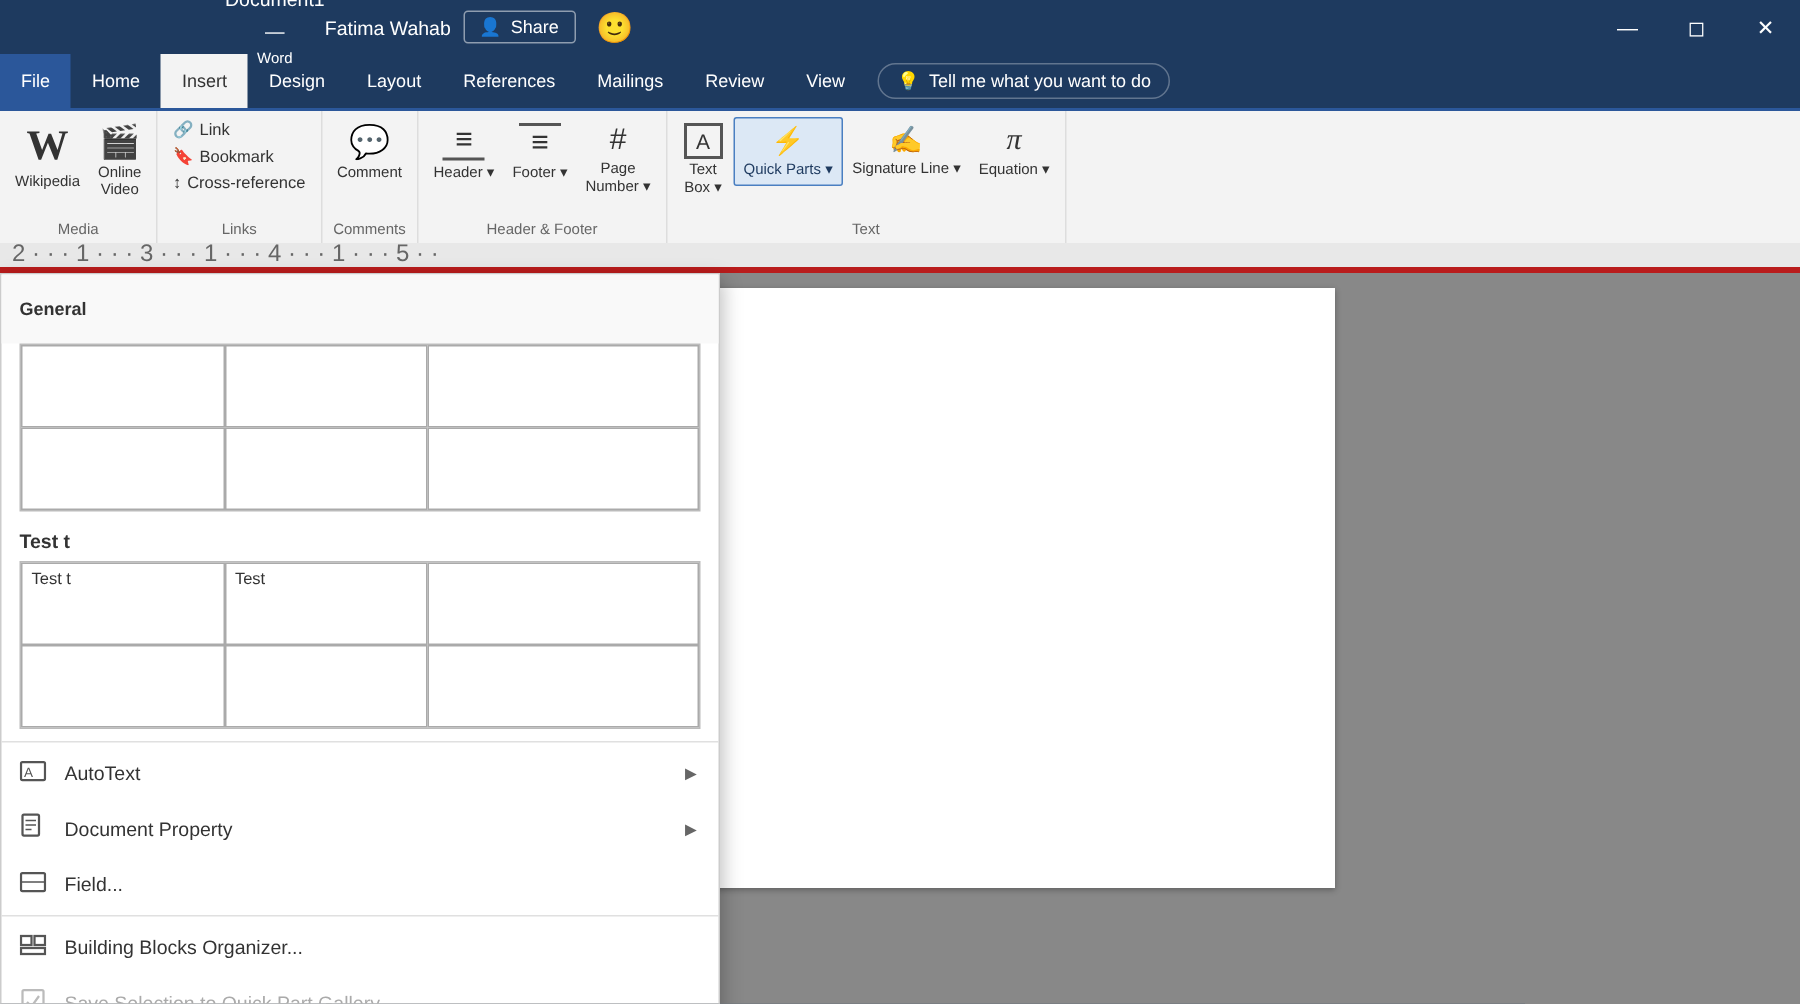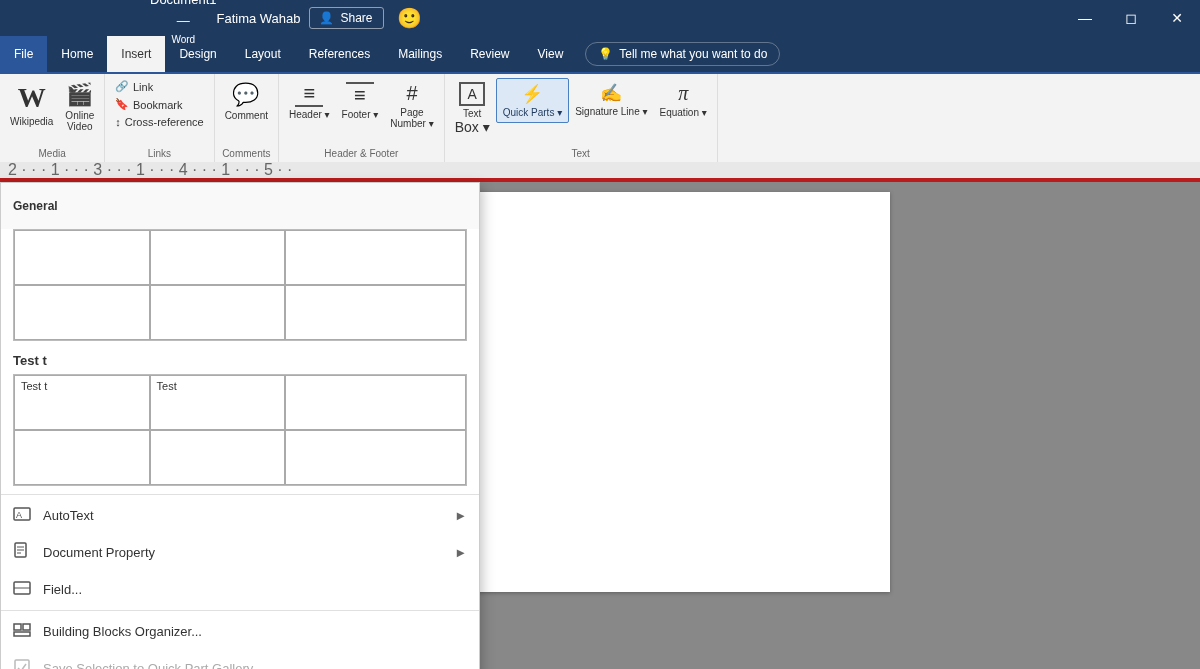--- a/index.html
+++ b/index.html
@@ -327,21 +327,21 @@
         </div>
       </div>
       <div class="group-name">Header &amp; Footer</div>
     </div>
 
     <div class="group-wrapper">
       <div class="group-items">
         <div class="ribbon-item">
           <span class="icon" style="font-size:20px; border:2px solid #555; width:26px; height:24px; display:flex; align-items:center; justify-content:center; font-size:14px;">A</span>
           <span style="font-size:10px;">Text</span>
-          <span style="font-size:14px;">Box ▾</span>
+          <span style="font-size:10px;">Box ▾</span>
         </div>
         <div class="ribbon-item" style="background:#dce8f5; border:1px solid #4a7fc1;">
           <span class="icon" style="font-size:18px;">⚡</span>
           <span style="font-size:10px; color:#1e3a5f;">Quick Parts ▾</span>
         </div>
         <div class="ribbon-item">
           <span class="icon" style="font-size:18px;">✍</span>
           <span style="font-size:10px;">Signature Line ▾</span>
         </div>
         <div class="ribbon-item">

